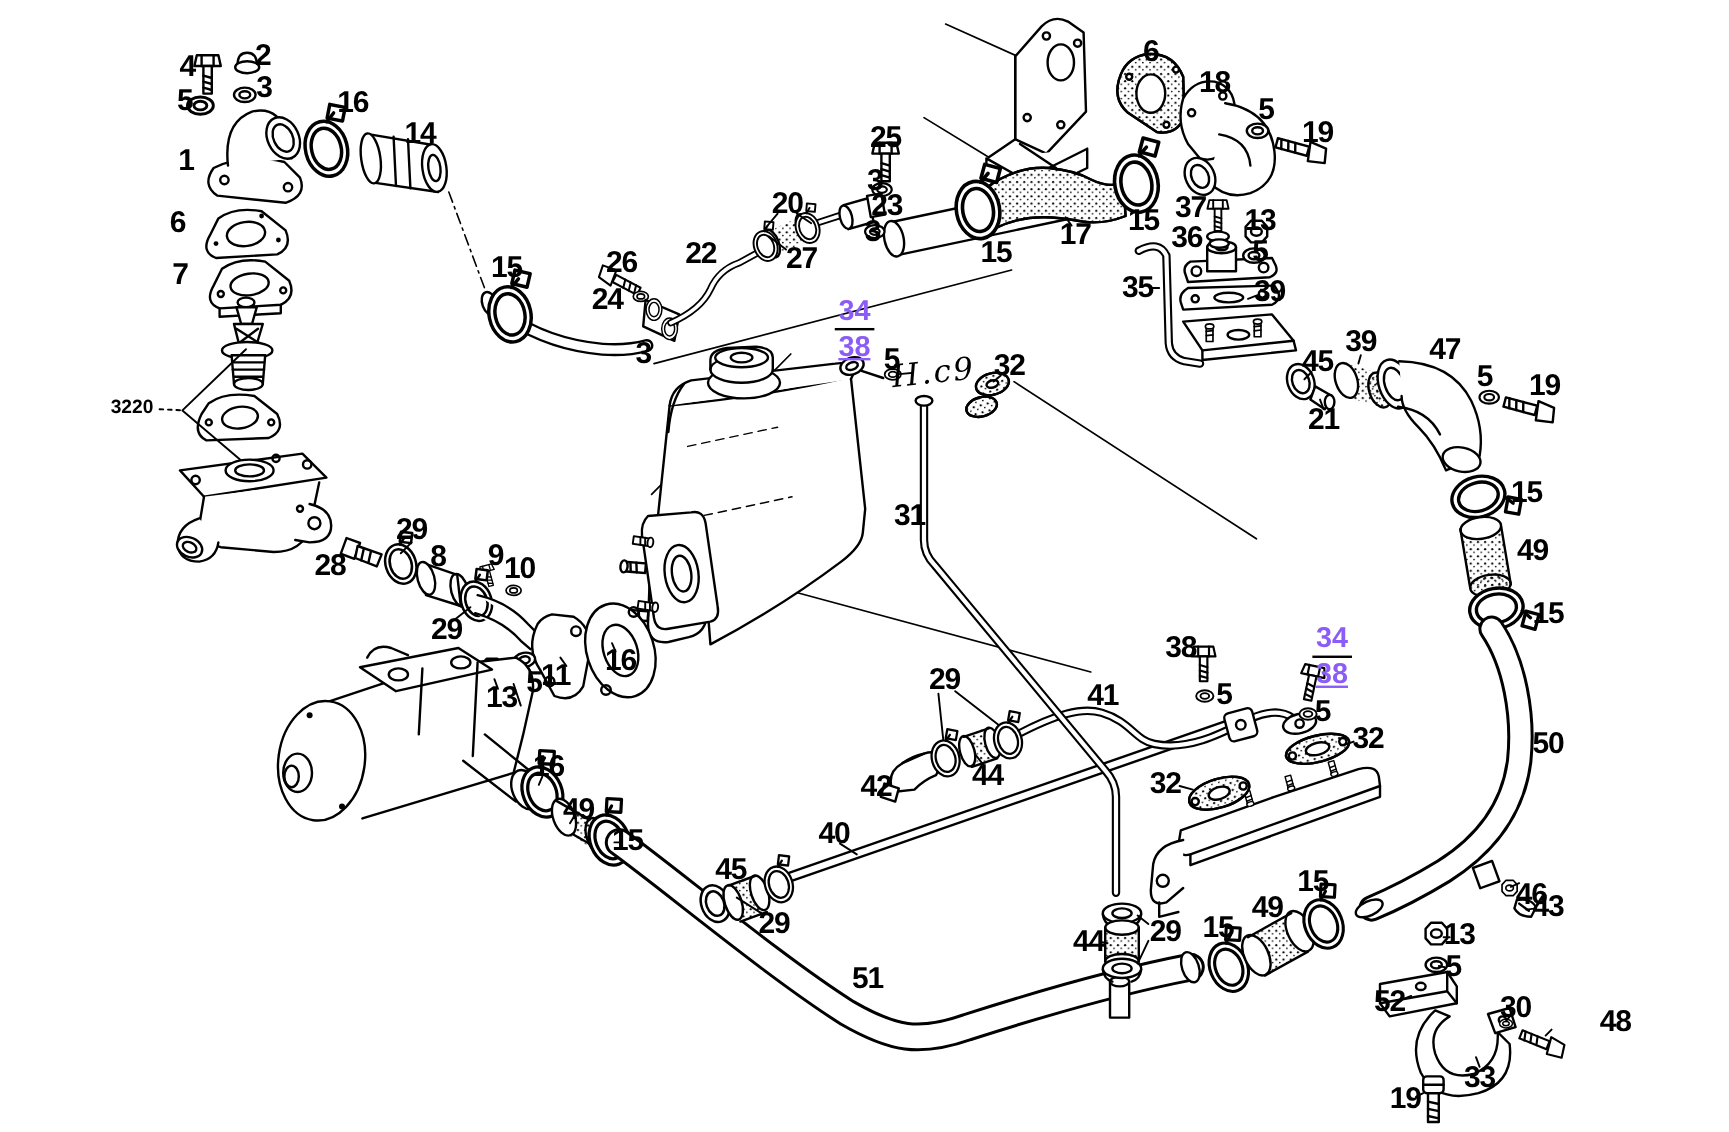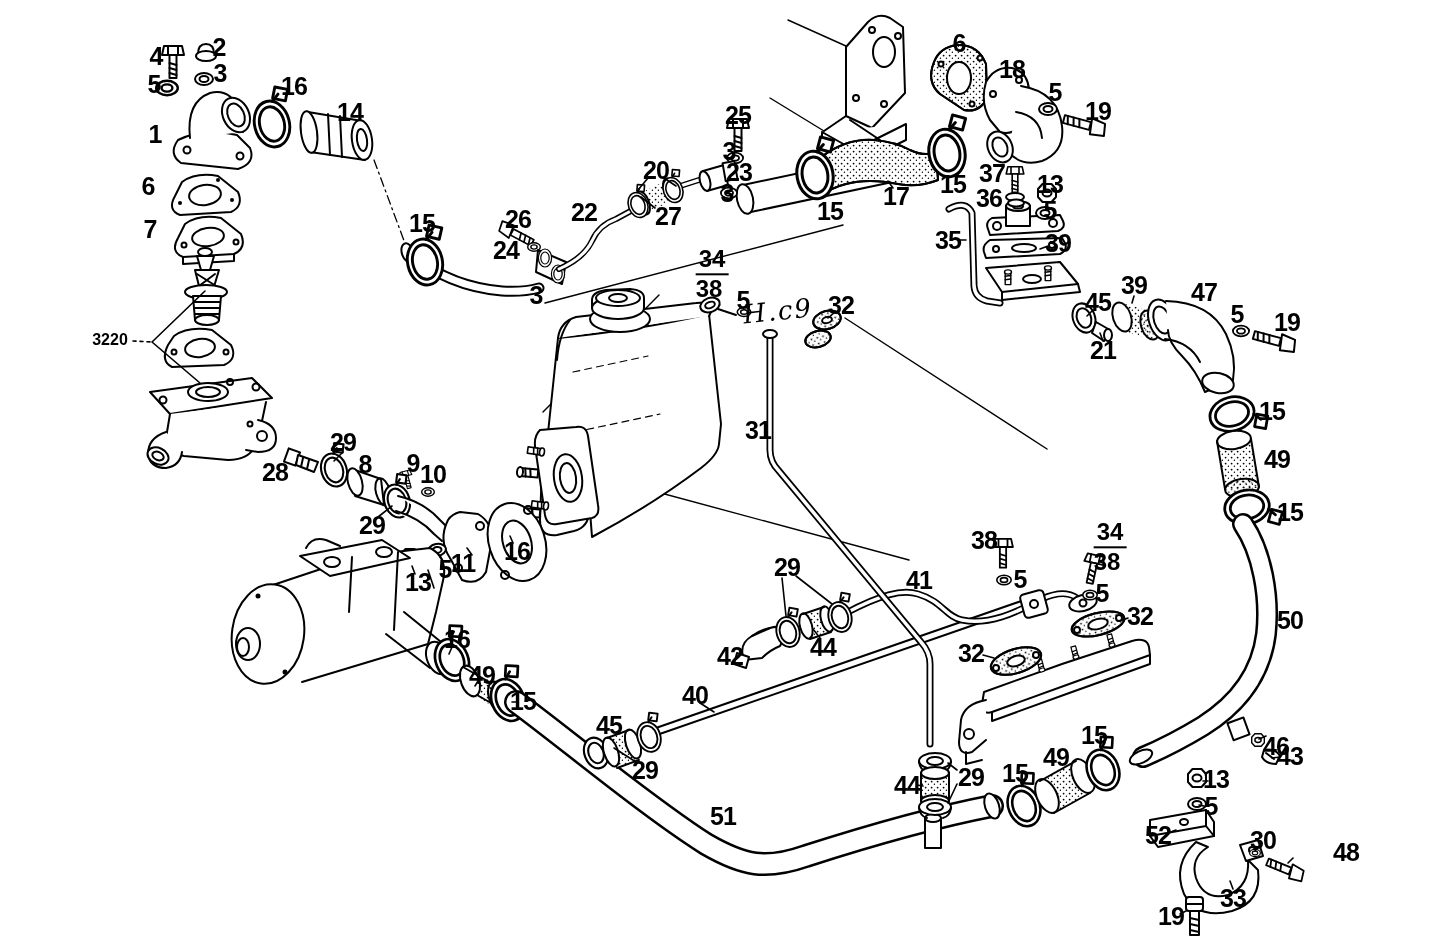--- a/index.html
+++ b/index.html
@@ -3,22 +3,22 @@
 <meta charset="utf-8">
 <style>
   html,body{margin:0;padding:0;background:#fff;}
   #stage{position:relative;width:1441px;height:943px;background:#fff;overflow:hidden;
          font-family:"Liberation Sans","DejaVu Sans",sans-serif;}
   #drawing{position:absolute;left:0;top:0;}
   #labels{position:absolute;left:0;top:0;width:100%;height:100%;pointer-events:none;}
   .plabel{position:absolute;transform:translate(-50%,-50%);font-weight:bold;font-size:25px;
           color:#000;line-height:1;white-space:nowrap;letter-spacing:-1px;}
   .plabel.small{font-size:16px;letter-spacing:0;}
-  .pfrac{position:absolute;transform:translate(-50%,-50%);text-align:left;color:#000000;
-         font-weight:bold;font-size:24px;line-height:1.05;}
+  .pfrac{position:absolute;transform:translate(-50%,-50%);text-align:center;color:#8b5cf6;
+         font-weight:bold;font-size:24px;line-height:1.05;text-decoration:underline;}
   .pfrac .top{display:inline-block;border-bottom:2.5px solid #000;padding:0 3px 2px;}
   .pfrac .bot{display:block;padding-top:1px;}
   .scribble{position:absolute;transform:translate(-50%,-50%) rotate(-6deg);
             font-family:"DejaVu Serif","Liberation Serif",serif;font-style:italic;
             font-size:26px;color:#000;letter-spacing:2px;}
 </style>
 </head>
 <body>
 
 <div id="stage">

